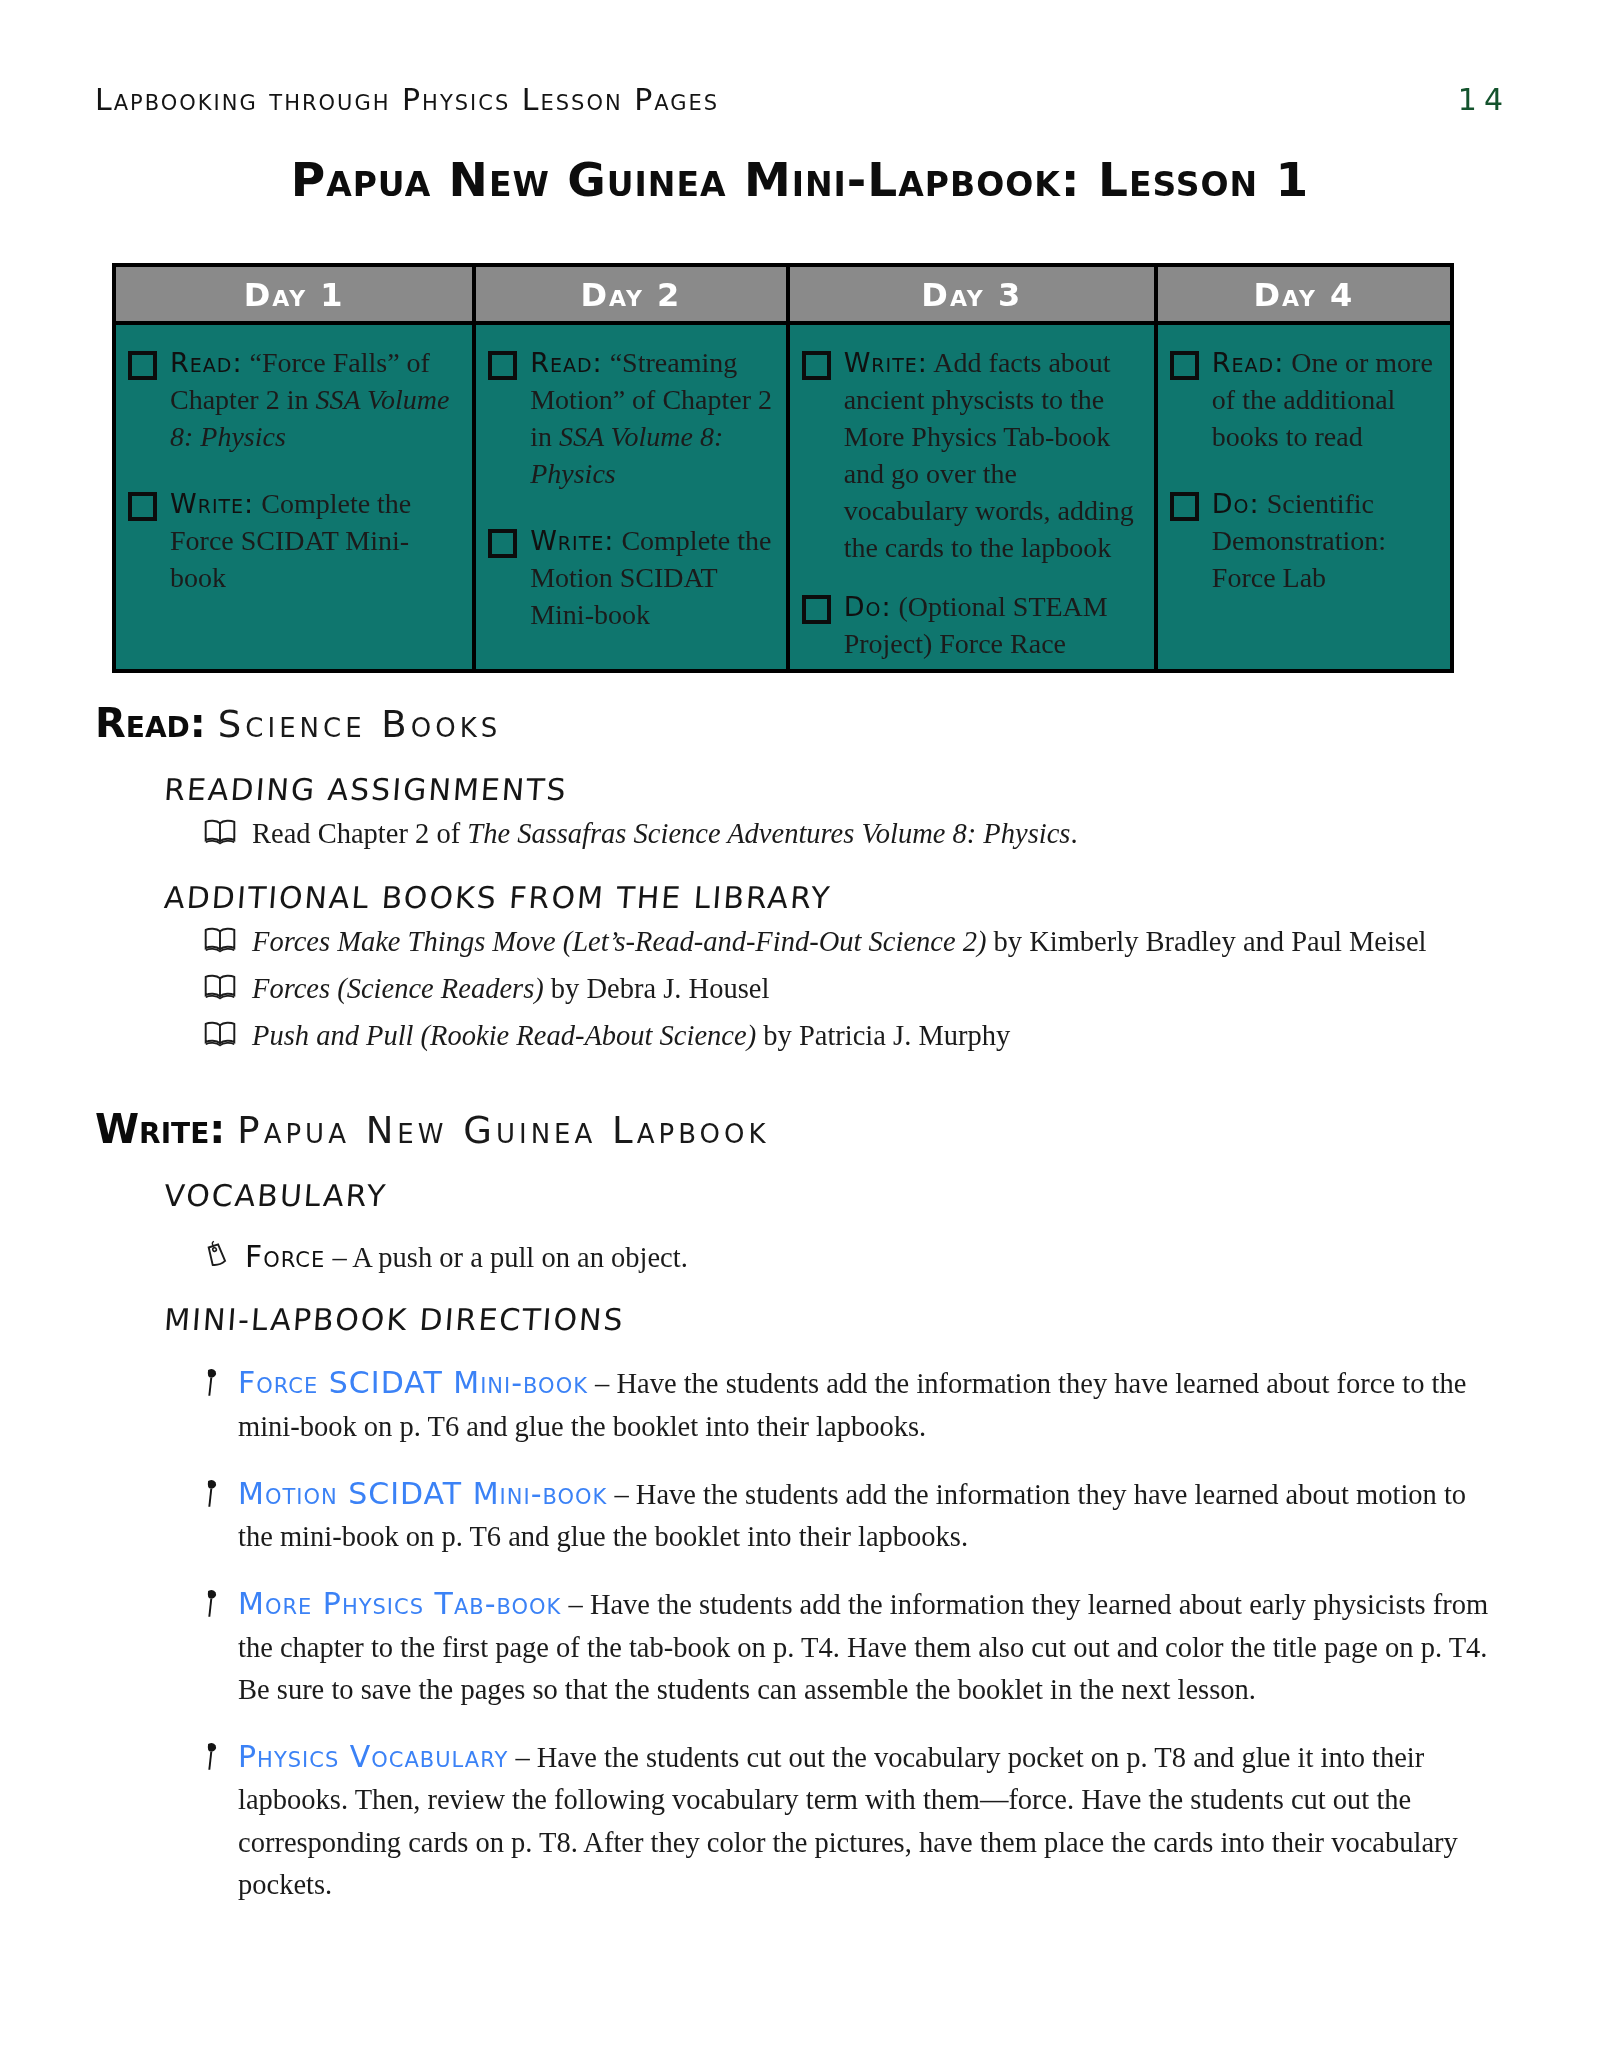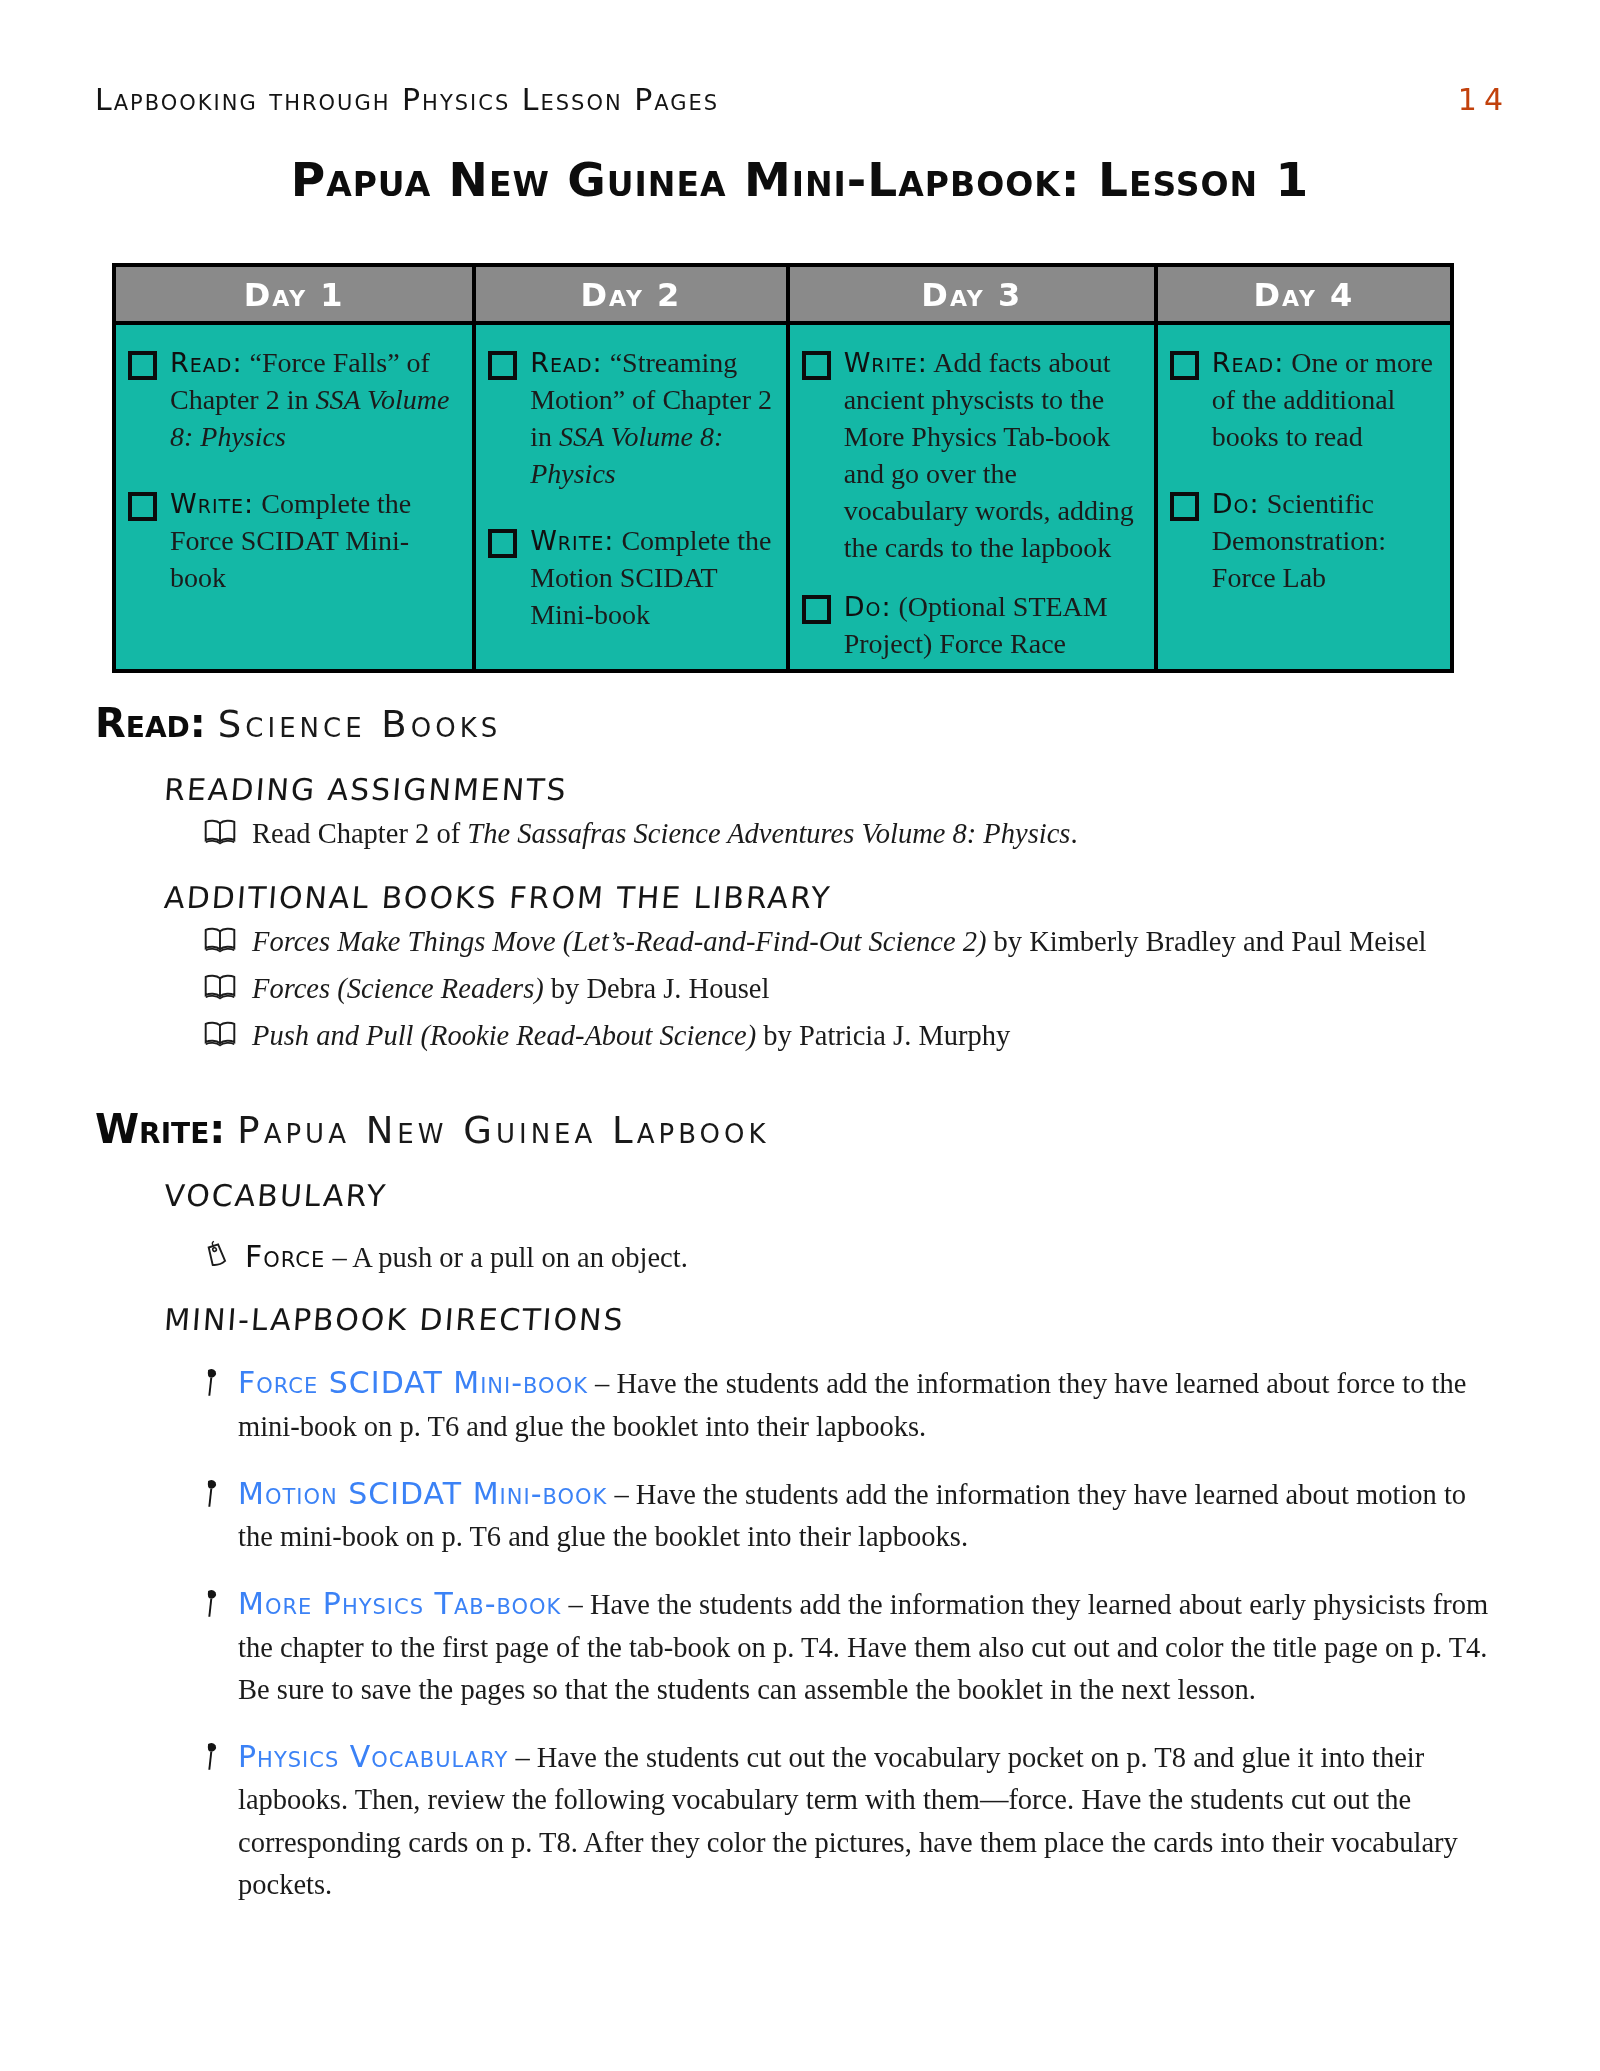--- a/index.html
+++ b/index.html
@@ -18,37 +18,37 @@
     position:absolute; top:82px; left:95px; right:90px;
     display:flex; justify-content:space-between; align-items:baseline;
   }
   .running-title {
     font-family:"DejaVu Sans", sans-serif;
     font-variant:small-caps;
     font-size:30px; letter-spacing:2px; color:#141414;
   }
   .page-number {
     font-family:"DejaVu Sans", sans-serif;
-    font-size:30px; letter-spacing:7px; color:#c2410c;
+    font-size:30px; letter-spacing:7px; color:#14532d;
   }
 
   
   .doc-title {
     position:absolute; top:152px; left:0; width:1600px;
     text-align:center;
     font-family:"DejaVu Sans", sans-serif;
     font-weight:800; font-variant:small-caps;
     font-size:47px; letter-spacing:1px; color:#0d0d0d;
   }
 
   
   .schedule {
     position:absolute; top:263px; left:112px; width:1342px;
     display:flex; border:4px solid #000; box-sizing:border-box;
-    background:#14b8a6;
+    background:#0f766e;
   }
   .day-col { box-sizing:border-box; }
   .day-col + .day-col { border-left:4px solid #000; }
   .w1{width:26.7%;} .w2{width:23.5%;} .w3{width:27.6%;} .w4{width:22.2%;}
   .day-header {
     background:#8a8a8a; color:#ffffff;
     border-bottom:4px solid #000;
     text-align:center;
     font-family:"DejaVu Sans", sans-serif;
     font-weight:bold; font-variant:small-caps;

